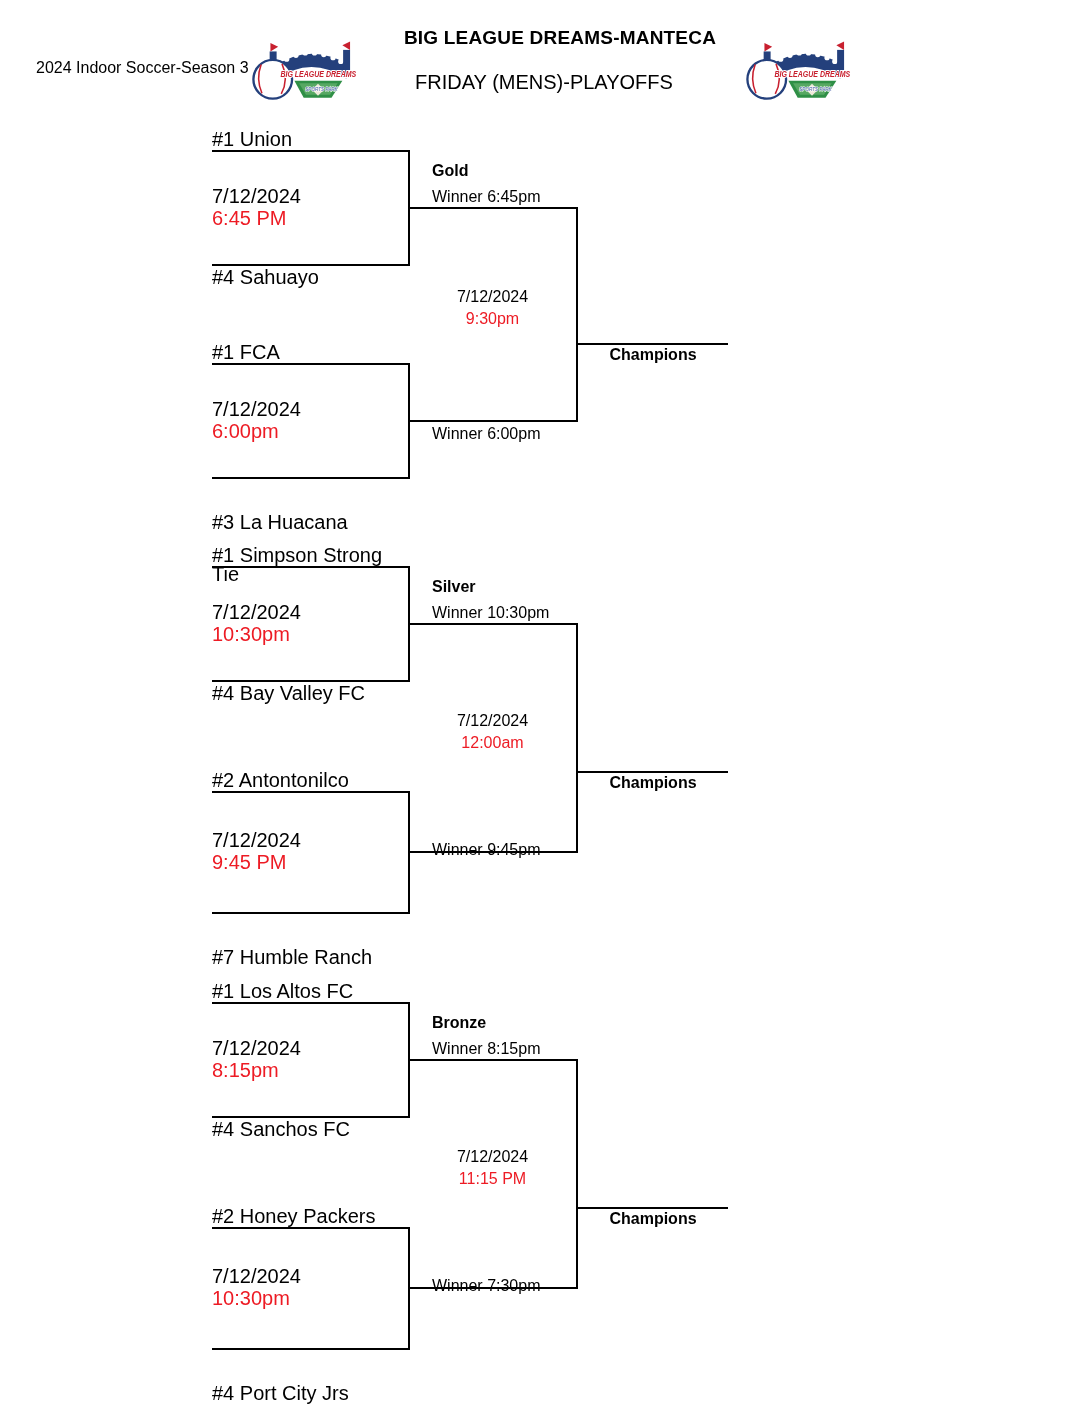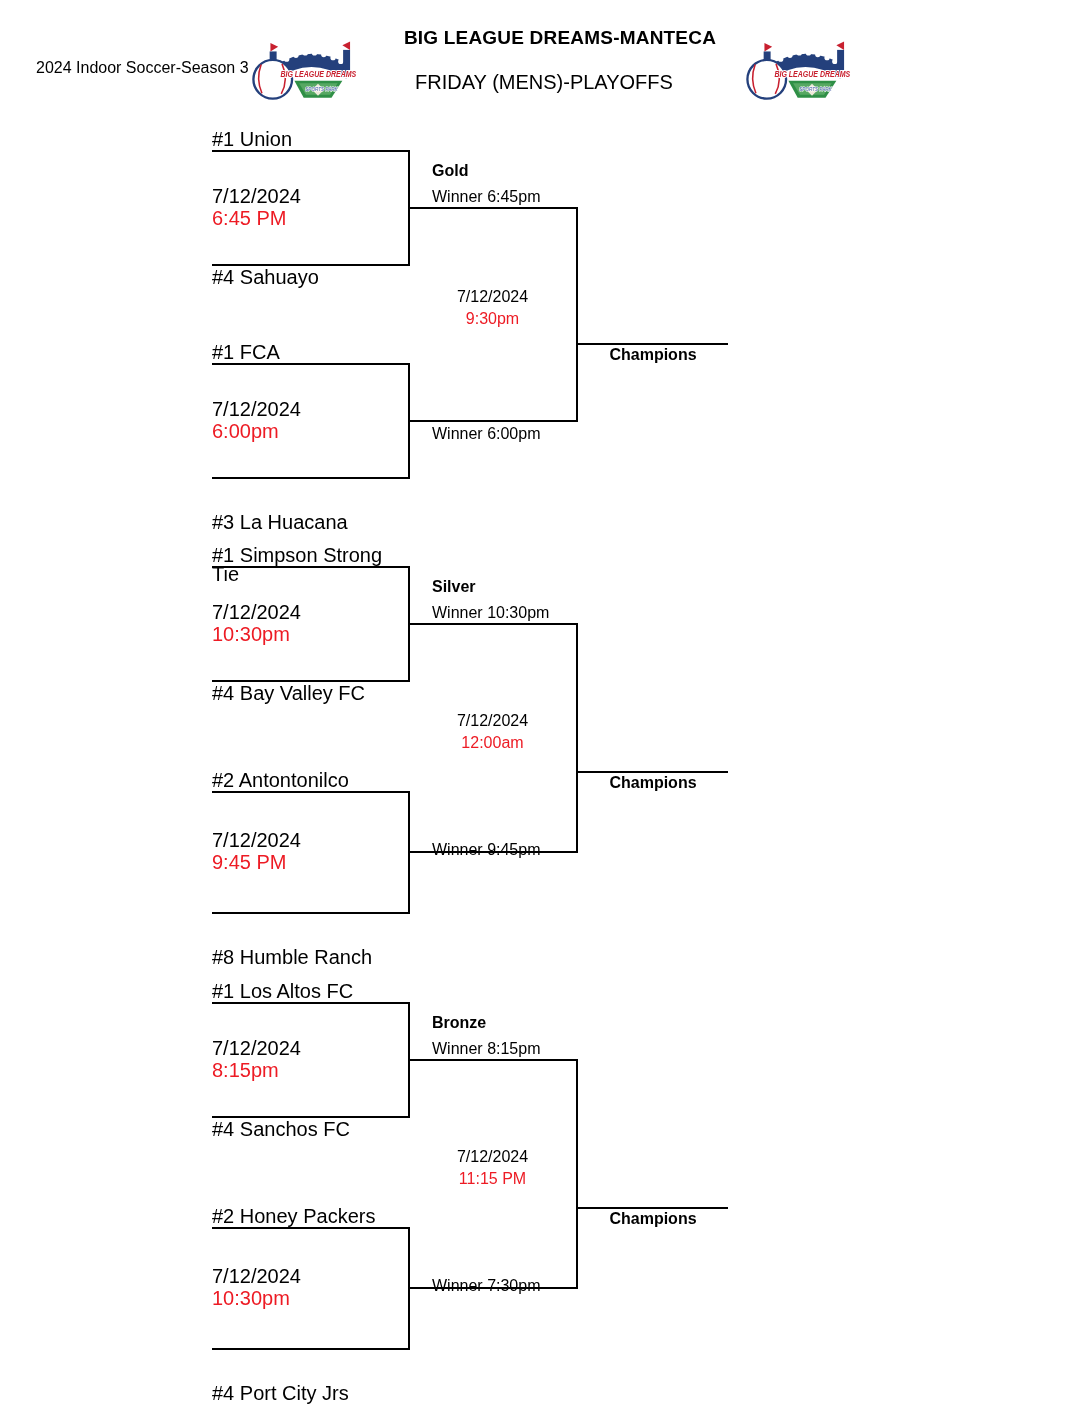--- a/index.html
+++ b/index.html
@@ -176,21 +176,21 @@
 
     <span class="team pos-t1">#1 Simpson Strong Tie</span>
     <span class="dt d1">7/12/2024</span>
     <span class="dt tm1 time">10:30pm</span>
     <span class="team pos-b1">#4 Bay Valley FC</span>
     <span class="winner w1">Winner 10:30pm</span>
 
     <span class="team pos-t2">#2 Antontonilco</span>
     <span class="dt d2">7/12/2024</span>
     <span class="dt tm2 time">9:45 PM</span>
-    <span class="team pos-b2">#8 Humble Ranch</span>
+    <span class="team pos-b2">#7 Humble Ranch</span>
     <span class="winner w2">Winner 9:45pm</span>
 
     <span class="fdate fd">7/12/2024</span>
     <span class="fdate ft time">12:00am</span>
     <span class="champs">Champions</span>
 
     <div class="hline l-t1"></div>
     <div class="hline l-b1"></div>
     <div class="vline l-v1"></div>
     <div class="hline l-m1"></div>

